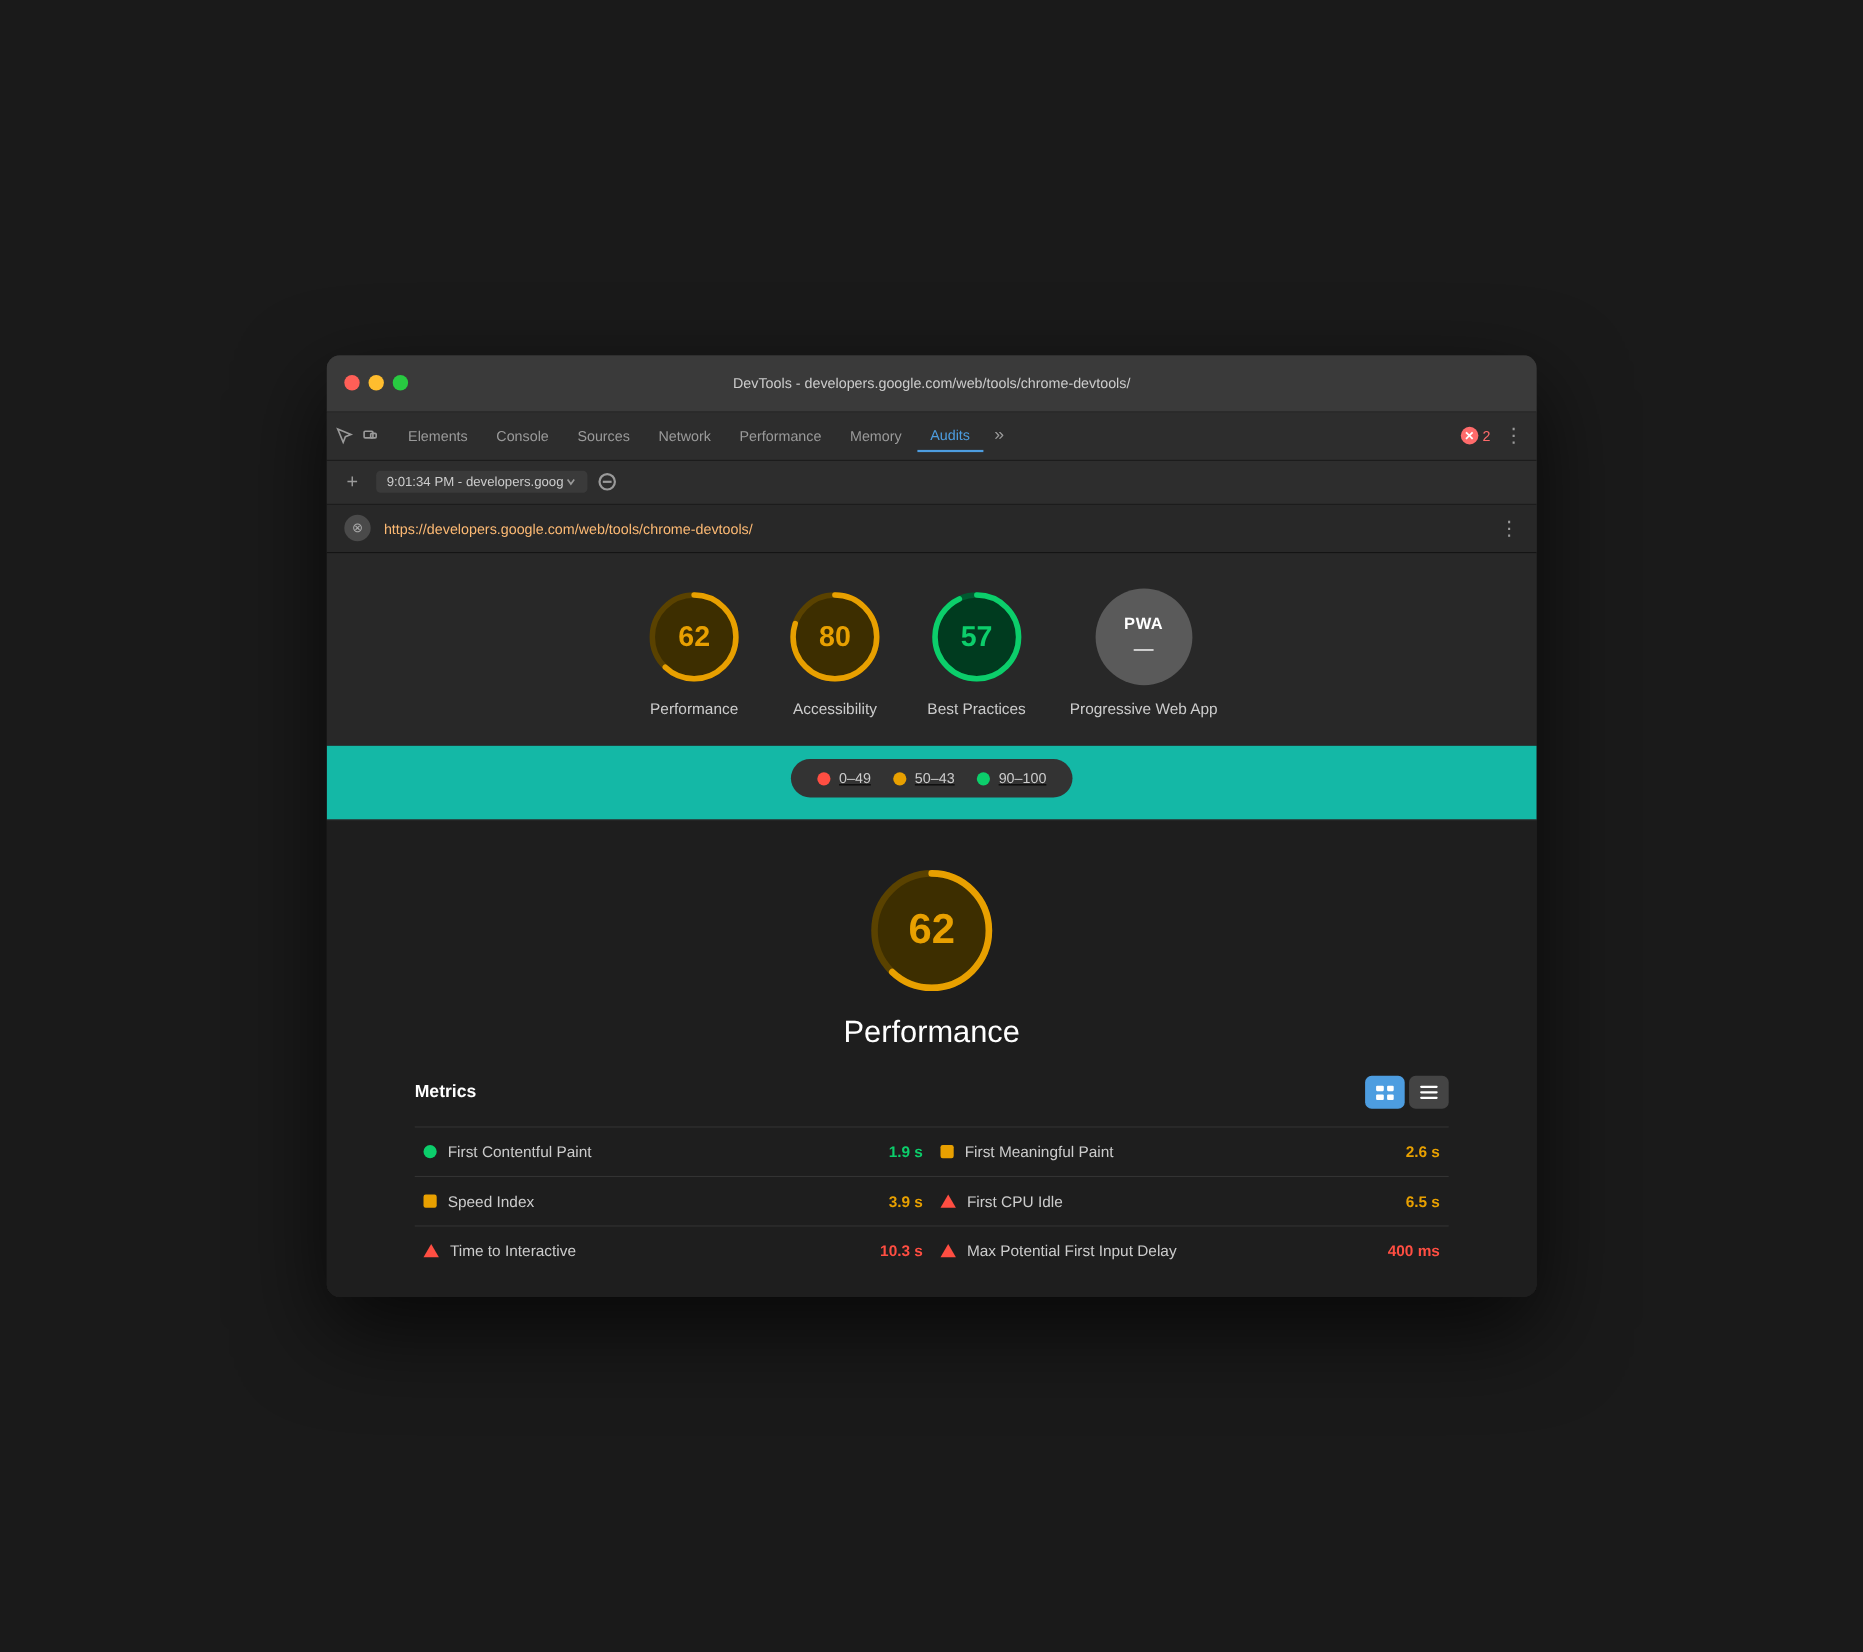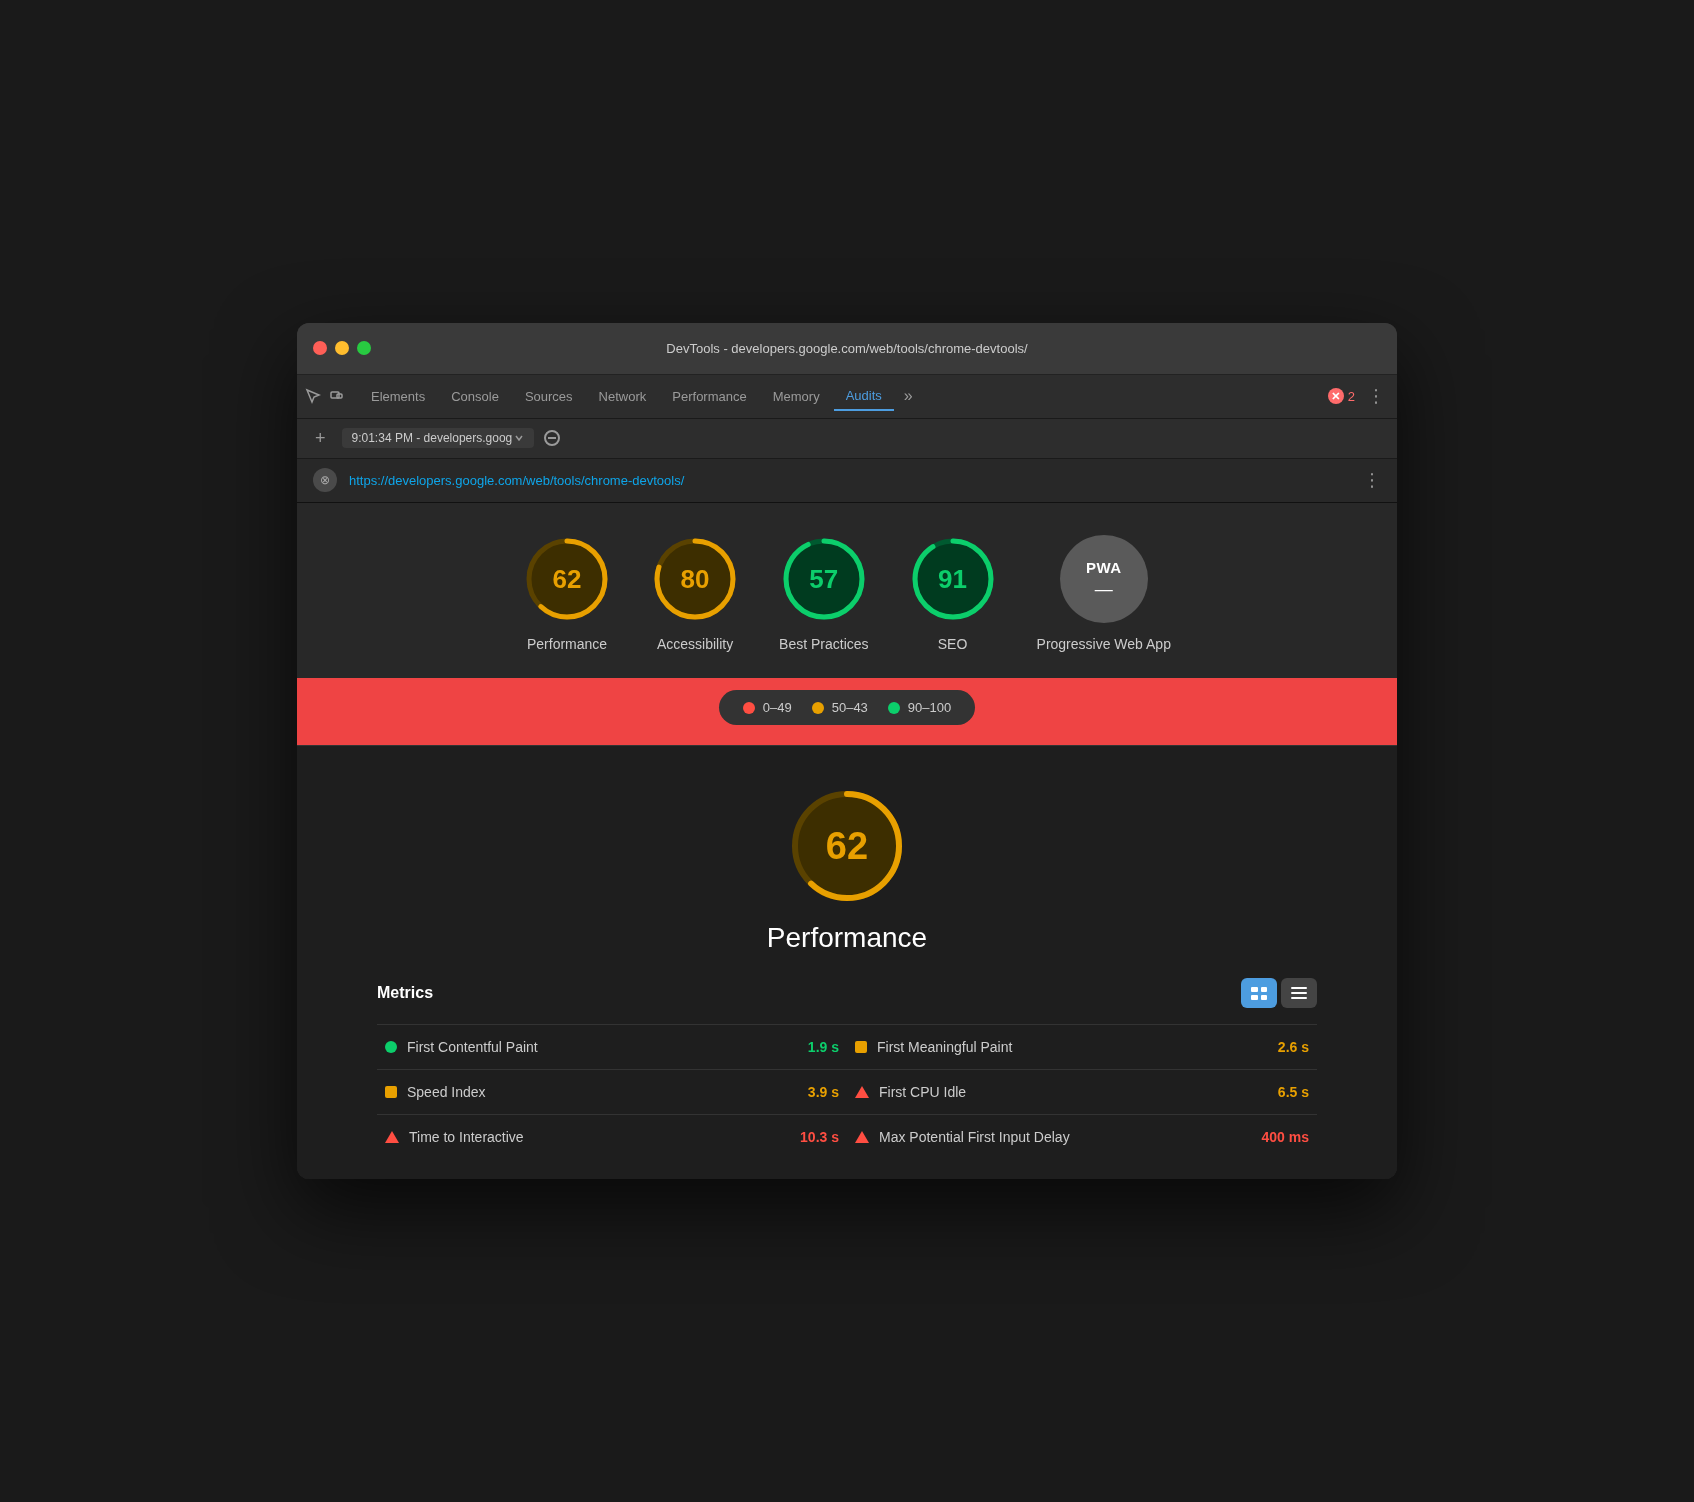--- a/index.html
+++ b/index.html
@@ -176,21 +176,21 @@
       height: 24px;
       background: #4a4a4a;
       border-radius: 50%;
       display: flex;
       align-items: center;
       justify-content: center;
       color: #aaa;
       font-size: 12px;
     }
     .page-url {
-      color: #0ea5e9;
+      color: #fdba74;
       font-size: 13px;
     }
     .page-menu {
       margin-left: auto;
       color: #9a9a9a;
       font-size: 18px;
       cursor: pointer;
     }
     
     .audits-panel {
@@ -253,21 +253,22 @@
     .pwa-dash {
       color: white;
       font-size: 18px;
       line-height: 1;
     }
     
     .legend {
       display: flex;
       justify-content: center;
       padding: 12px 20px 20px;
-      background: #ef4444;
+      background: #14b8a6;
+      text-decoration: underline;
     }
     .legend-inner {
       display: flex;
       align-items: center;
       gap: 20px;
       background: #333;
       border-radius: 20px;
       padding: 10px 24px;
     }
     .legend-item {
@@ -525,31 +526,20 @@
           <svg class="score-svg" width="88" height="88">
             <circle cx="44" cy="44" r="38" fill="#003b1f" stroke="none"></circle>
             <circle cx="44" cy="44" r="38" fill="none" stroke="#005a30" stroke-width="5"></circle>
             <circle cx="44" cy="44" r="38" fill="none" stroke="#0cce6b" stroke-width="5" stroke-dasharray="238.76" stroke-dashoffset="16.71" stroke-linecap="round"></circle>
           </svg>
           <span class="score-number color-green">57</span>
         </div>
         <span class="score-label">Best Practices</span>
       </div>
 
-      <div class="score-item">
-        <div class="score-circle-container">
-          <svg class="score-svg" width="88" height="88">
-            <circle cx="44" cy="44" r="38" fill="#003b1f" stroke="none"></circle>
-            <circle cx="44" cy="44" r="38" fill="none" stroke="#005a30" stroke-width="5"></circle>
-            <circle cx="44" cy="44" r="38" fill="none" stroke="#0cce6b" stroke-width="5" stroke-dasharray="238.76" stroke-dashoffset="21.49" stroke-linecap="round"></circle>
-          </svg>
-          <span class="score-number color-green">91</span>
-        </div>
-        <span class="score-label">SEO</span>
-      </div>
 
       <div class="score-item">
         <div class="pwa-circle">
           <span class="pwa-text">PWA</span>
           <span class="pwa-dash">—</span>
         </div>
         <span class="score-label">Progressive Web App</span>
       </div>
 
     </div>

